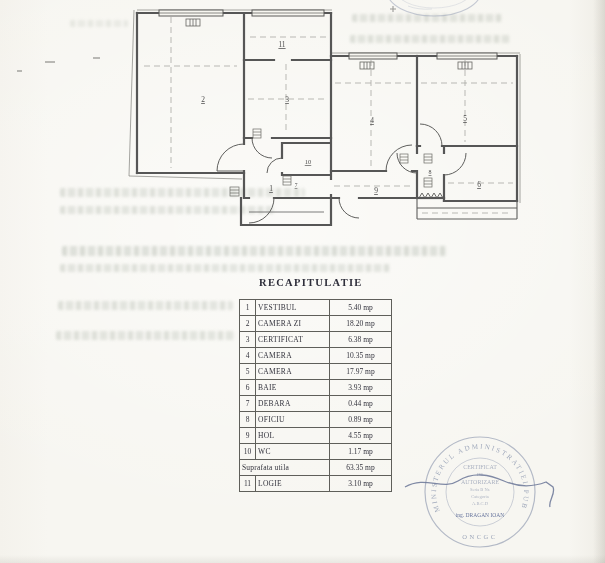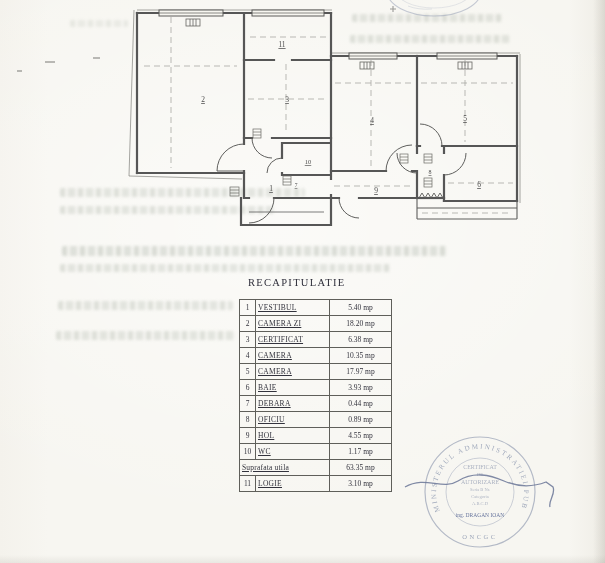--- a/index.html
+++ b/index.html
@@ -23,28 +23,28 @@
     background:repeating-linear-gradient(90deg,
       rgba(128,140,124,.42) 0 5px, rgba(128,140,124,.06) 5px 8px,
       rgba(128,140,124,.34) 8px 15px, rgba(128,140,124,.05) 15px 18px);
     filter:blur(1.6px);opacity:.55;}
   .speck{position:absolute;background:rgba(90,90,85,.4);filter:blur(.4px);}
 
   
   .plan{position:absolute;left:124px;top:3px;}
 
   
-  .recap-title{position:absolute;left:248px;top:277px;font-size:10.5px;
-    letter-spacing:1.3px;font-weight:400;color:#2e2e3a;}
+  .recap-title{position:absolute;left:259px;top:277px;font-size:10.5px;
+    letter-spacing:1.3px;font-weight:700;color:#2e2e3a;}
   table.recap{position:absolute;left:239px;top:299px;border-collapse:collapse;
     table-layout:fixed;width:137px;}
   table.recap td{border:1px solid #5f5f5a;font-size:7.5px;color:#33333d;
     padding:1px 2px;height:13px;line-height:9px;overflow:hidden;white-space:nowrap;}
   td.c-no{width:11px;text-align:center;}
-  td.c-name{width:69px;padding-left:3px;letter-spacing:.3px;text-decoration:underline;}
+  td.c-name{width:69px;padding-left:3px;letter-spacing:.3px;}
   td.c-area{width:57px;text-align:center;}
   tr.sum td.c-name{letter-spacing:.2px;}
 
   
   .footer{position:absolute;left:142px;top:526px;font-size:9px;color:#3b3b47;line-height:13.5px;}
 
   
   .stamp{position:absolute;left:398px;top:425px;}
   .top-stamp{position:absolute;left:378px;top:0;}
 </style>

